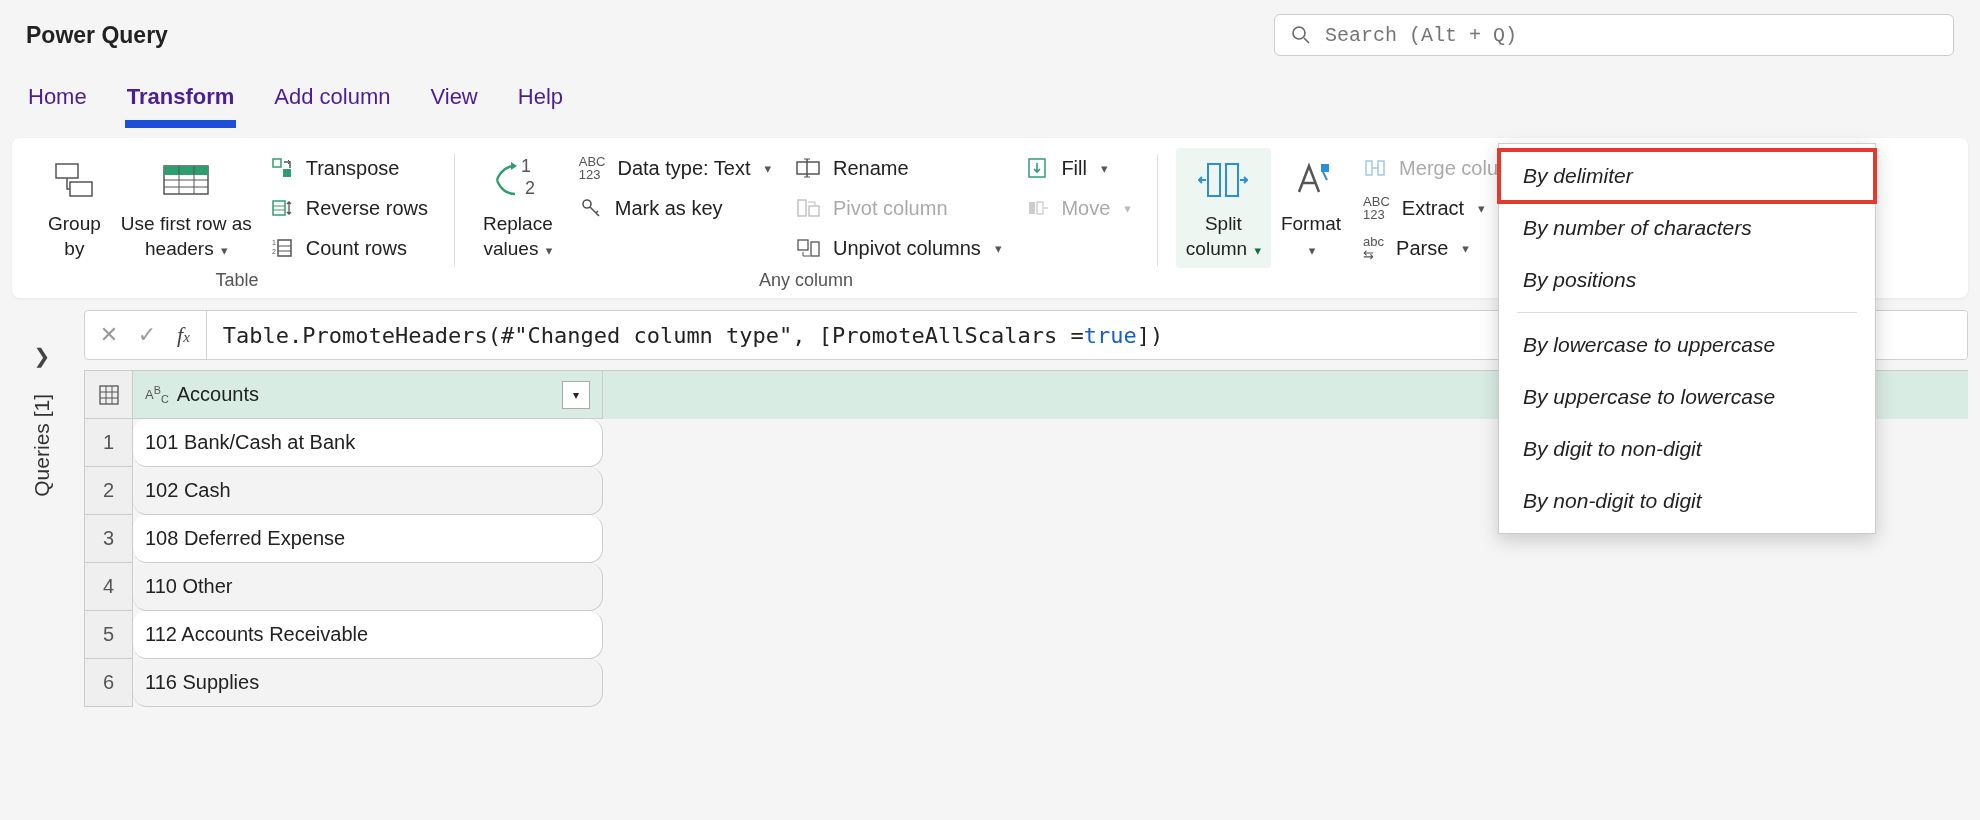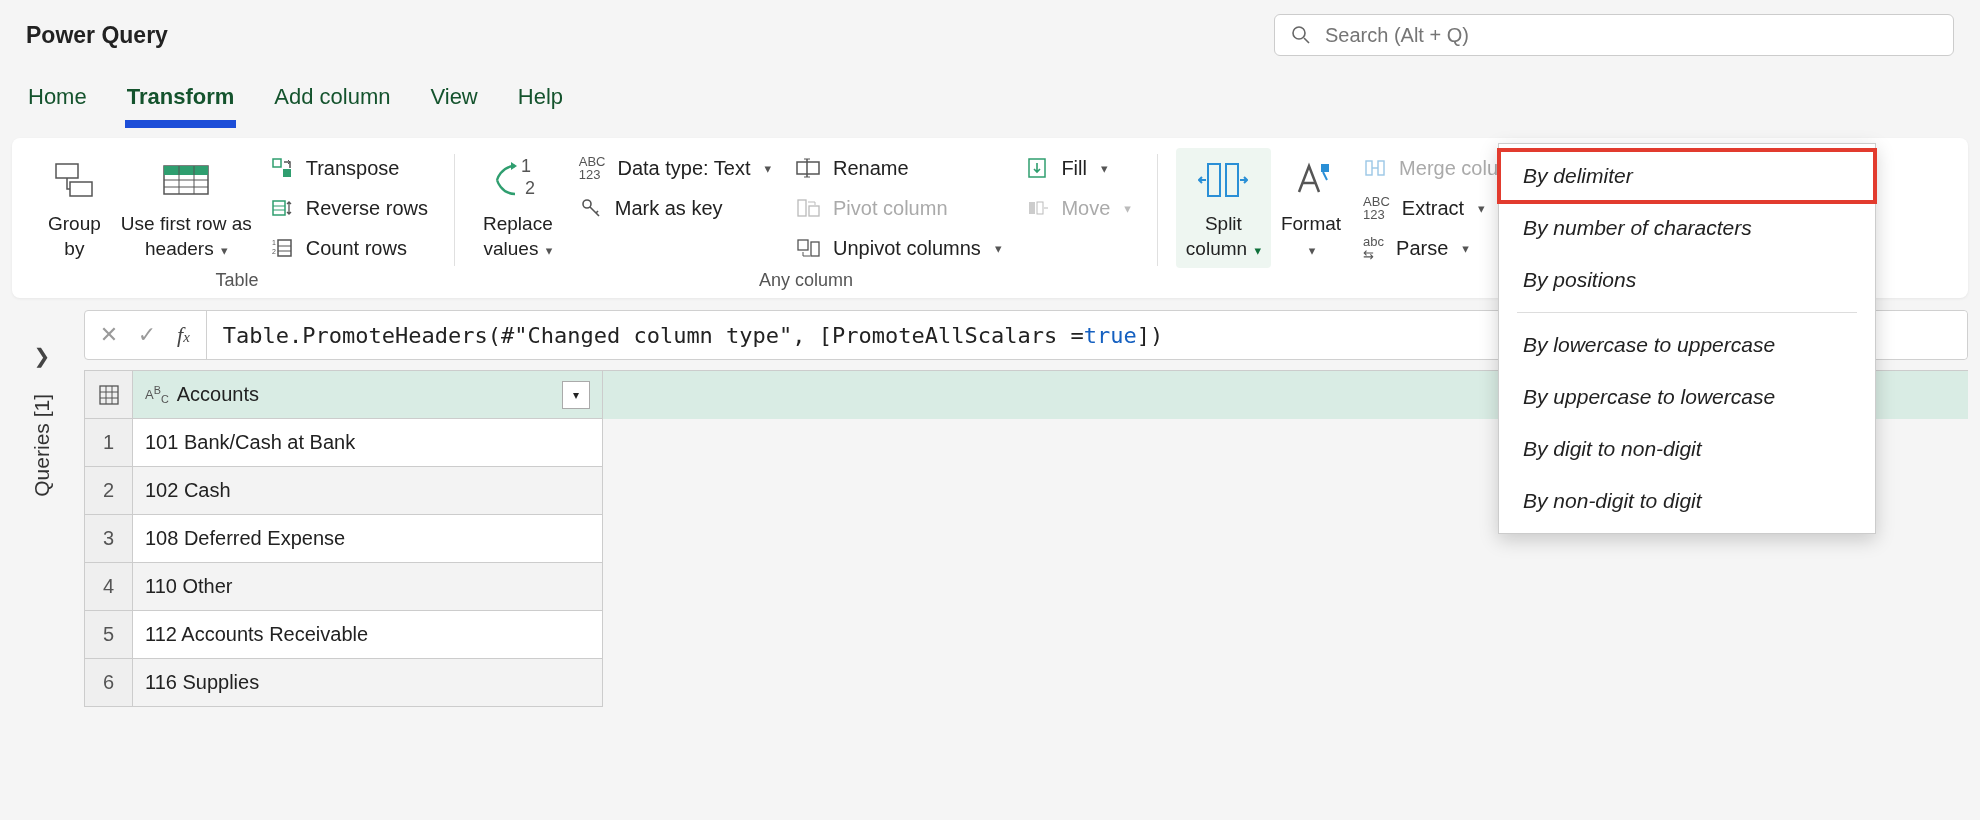--- a/index.html
+++ b/index.html
@@ -35,30 +35,31 @@
       height: 42px;
     }
     .search-box svg { margin-right: 14px; flex-shrink:0;}
     .search-box input {
       border: none;
       outline: none;
       font-size: 20px;
       color: #666;
       width: 100%;
       background: transparent;
+      font-family: Liberation Mono, monospace;
     }
     .tabs {
       display: flex;
       gap: 36px;
       padding: 18px 26px 0 26px;
       background: #f5f5f5;
     }
     .tab {
       font-size: 22px;
-      color: #14532d;
+      color: #4c1d95;
       padding: 10px 2px;
       cursor: pointer;
       border-bottom: 4px solid transparent;
     }
     .tab.active {
       font-weight: 600;
       border-bottom: 8px solid #1d4ed8;
     }
     .ribbon {
       background: #fff;
@@ -170,21 +171,21 @@
     .grid-row { display:flex; height:48px; }
     .grid-row.header-row { background:#d9ece4;}
     .grid-row.header-row .col-head { display:flex; align-items:center; justify-content:space-between;}
     .cell { border-right:1px solid #ccc; border-bottom:1px solid #ccc; display:flex; align-items:center; padding:0 12px;}
     .rownum { width:48px; background:#efefef; justify-content:center; color:#555;}
     .grid-row:nth-child(odd) .data-cell { background:#f3f3f3;}
     .grid-row:nth-child(even) .data-cell { background:#fff;}
     .col-head { width: 470px; background:#d9ece4; font-weight:400;}
     .col-head-inner{ display:flex; align-items:center; gap:8px;}
     .dropdown-btn { width:28px; height:28px; border:1px solid #aaa; background:#fff; display:flex;align-items:center;justify-content:center; font-size:12px;}
-    .data-cell { width: 470px; }
+    .data-cell { width: 470px; border-radius: 14px; }
     .corner-cell { width:48px; background:#efefef; justify-content:center;}
 
     
     .split-menu {
       position: absolute;
       top: 143px;
       left: 1498px;
       width: 378px;
       background:#fff;
       border:1px solid #ccc;

